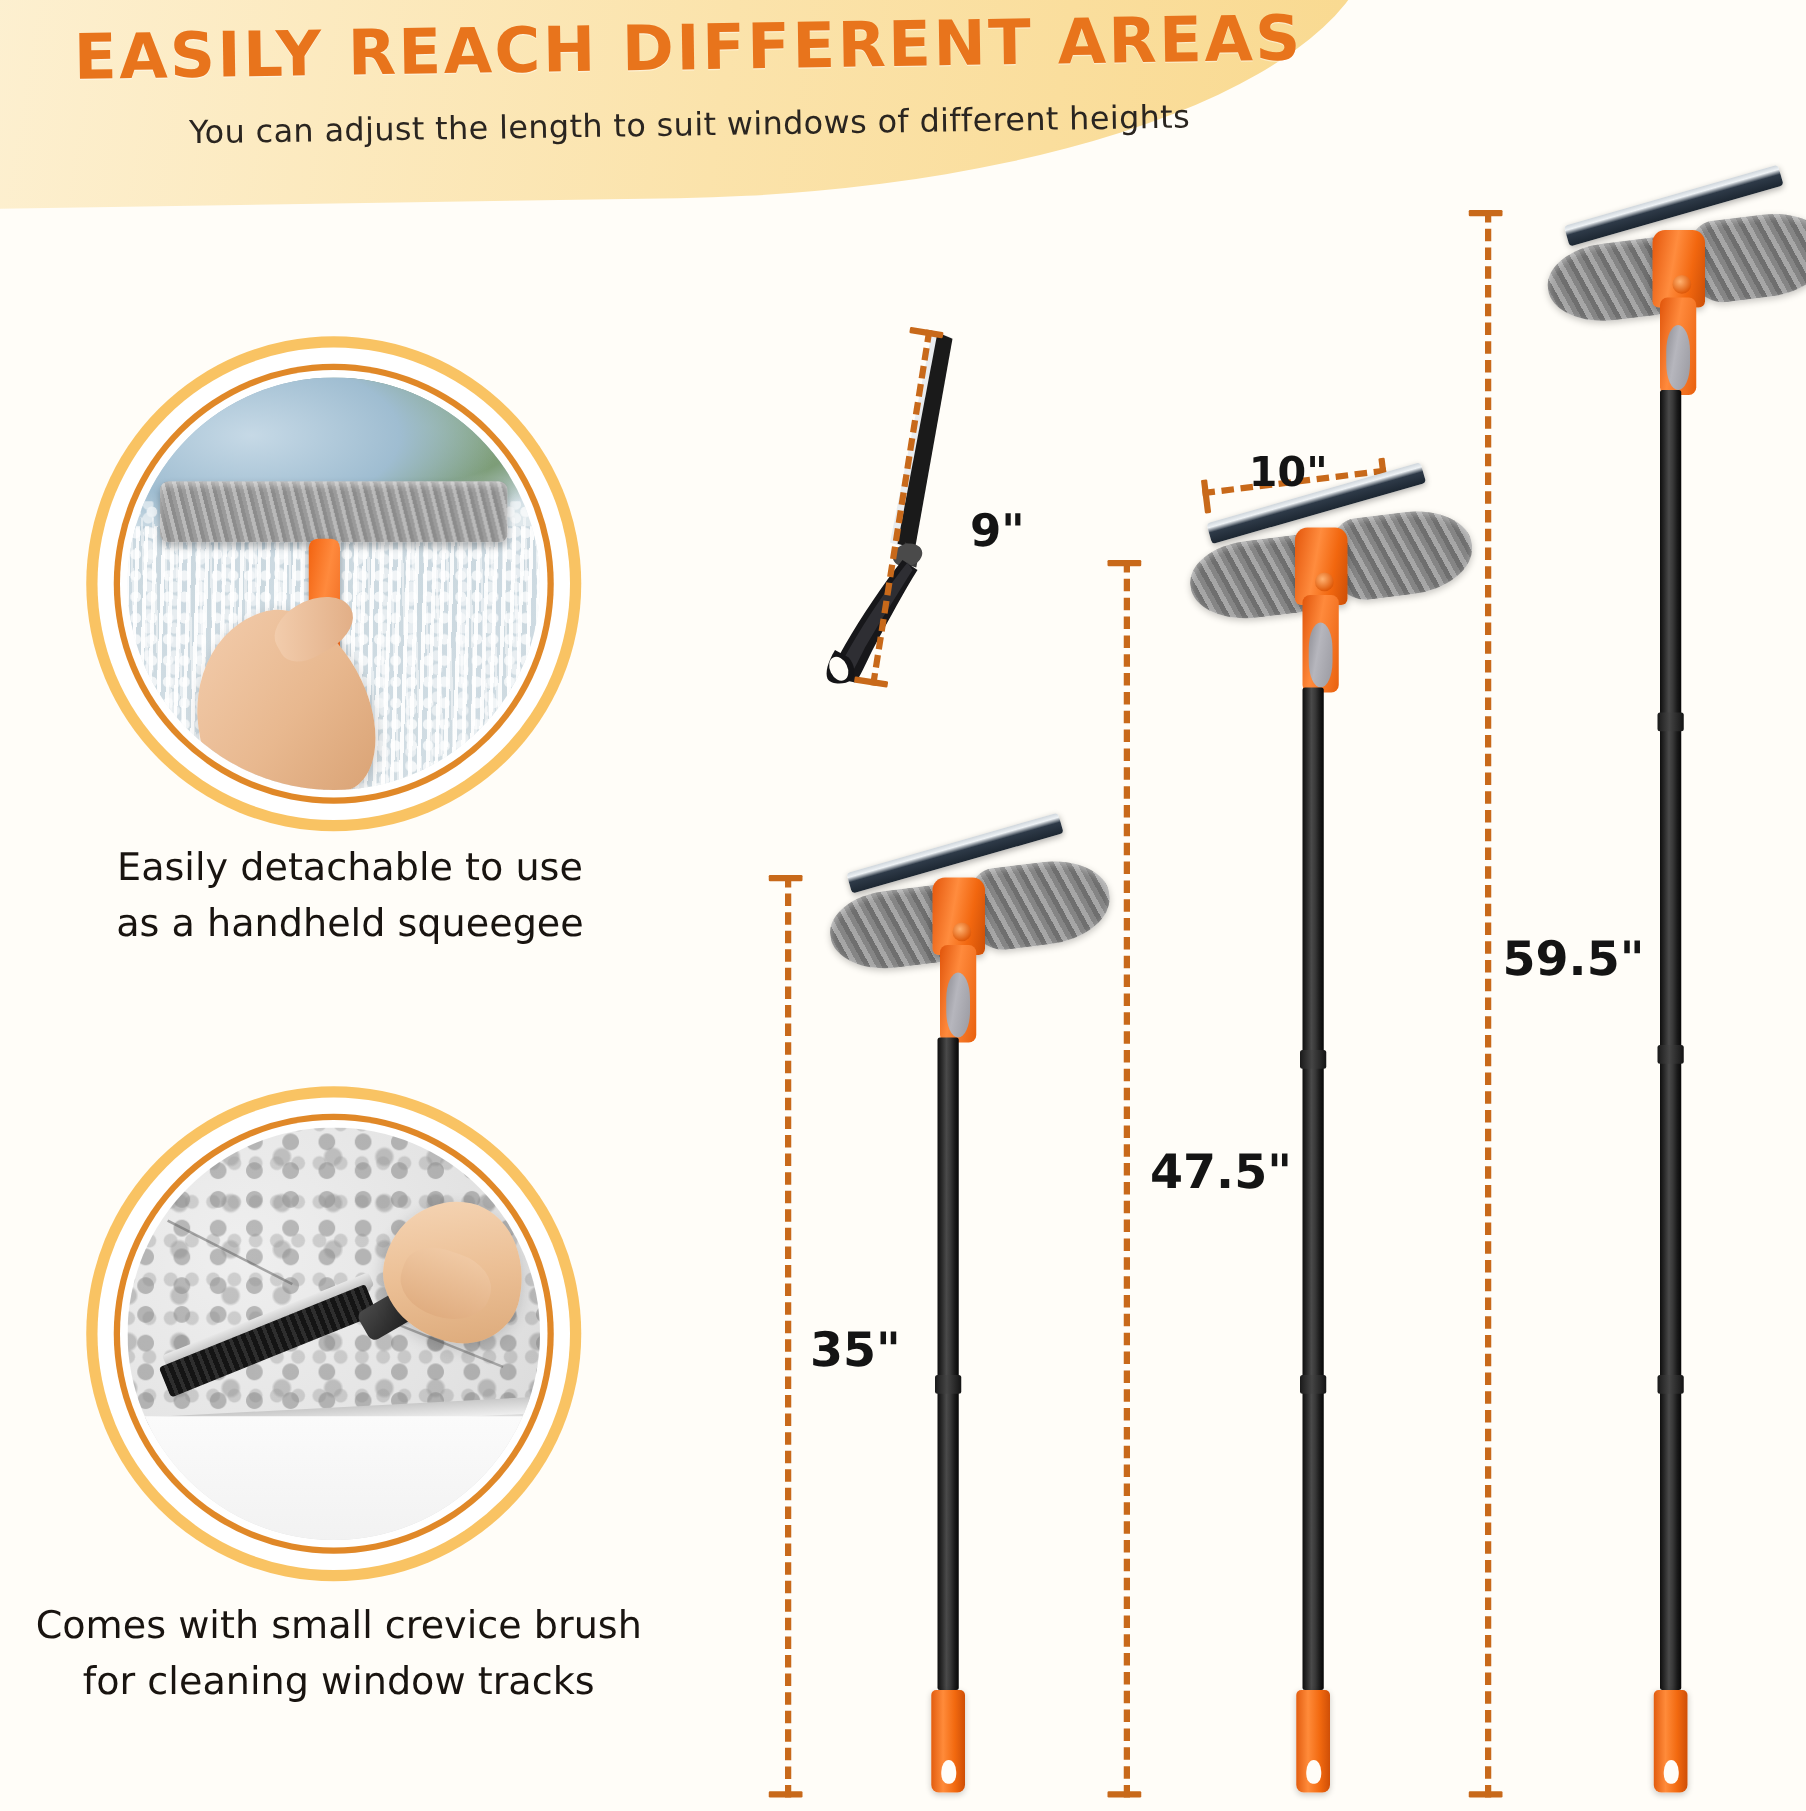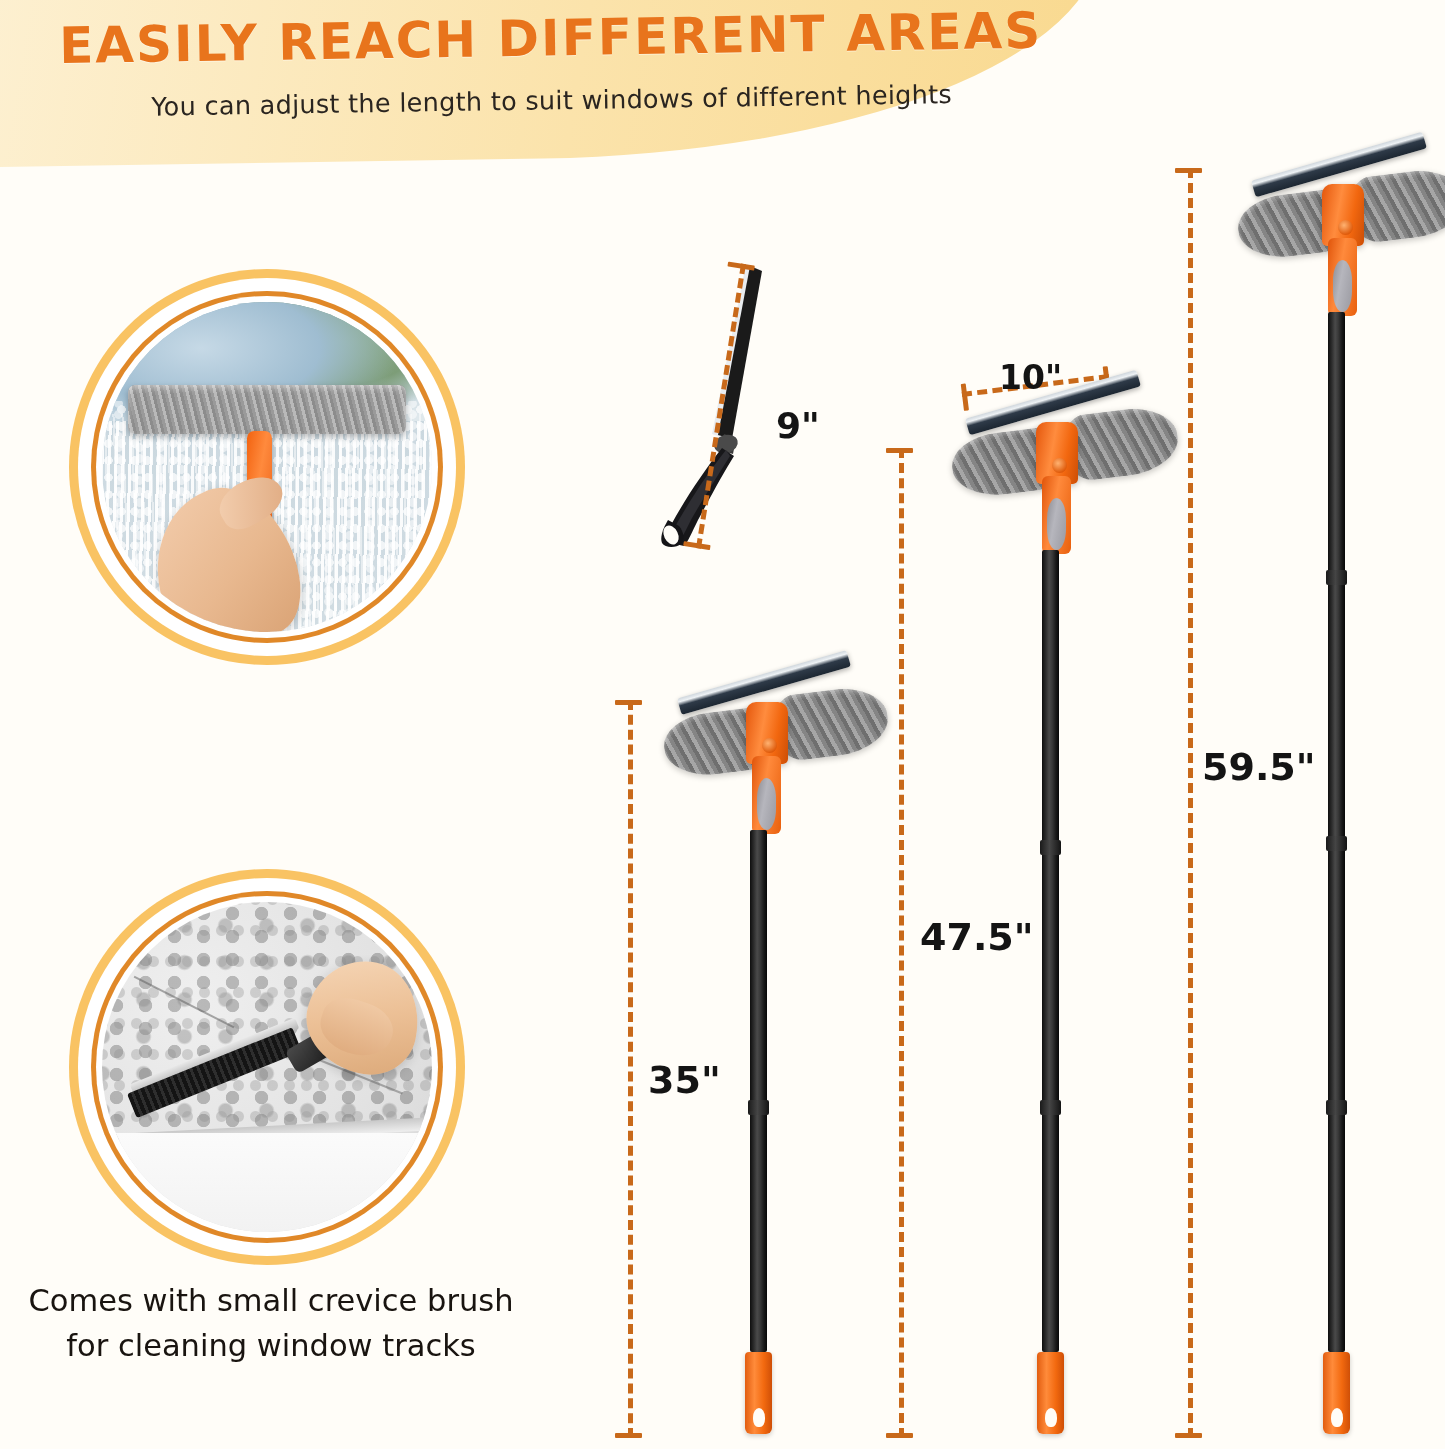--- a/index.html
+++ b/index.html
@@ -389,20 +389,24 @@
       <div class="win-sky"></div>
       <div class="streaks"></div>
       <div class="streaks2"></div>
       <div class="droplets"></div>
       <div class="mop-bar"></div>
       <div class="sq-handle"></div>
       <div class="sq-grip"></div>
       <div class="hand-top"></div>
       <div class="finger-top"></div>
     </div>
+  </div>
+  <div class="caption" id="caption-top">
+    <div>Easily detachable to use</div>
+    <div>as a handheld squeegee</div>
   </div>
 
   <div class="inset" id="inset-bottom">
     <div class="inset-img">
       <div class="wall"></div>
       <div class="wall-speckle"></div>
       <div class="wall-crack"></div>
       <div class="wall-crack2"></div>
       <div class="floor-edge"></div>
       <div class="floor"></div>

